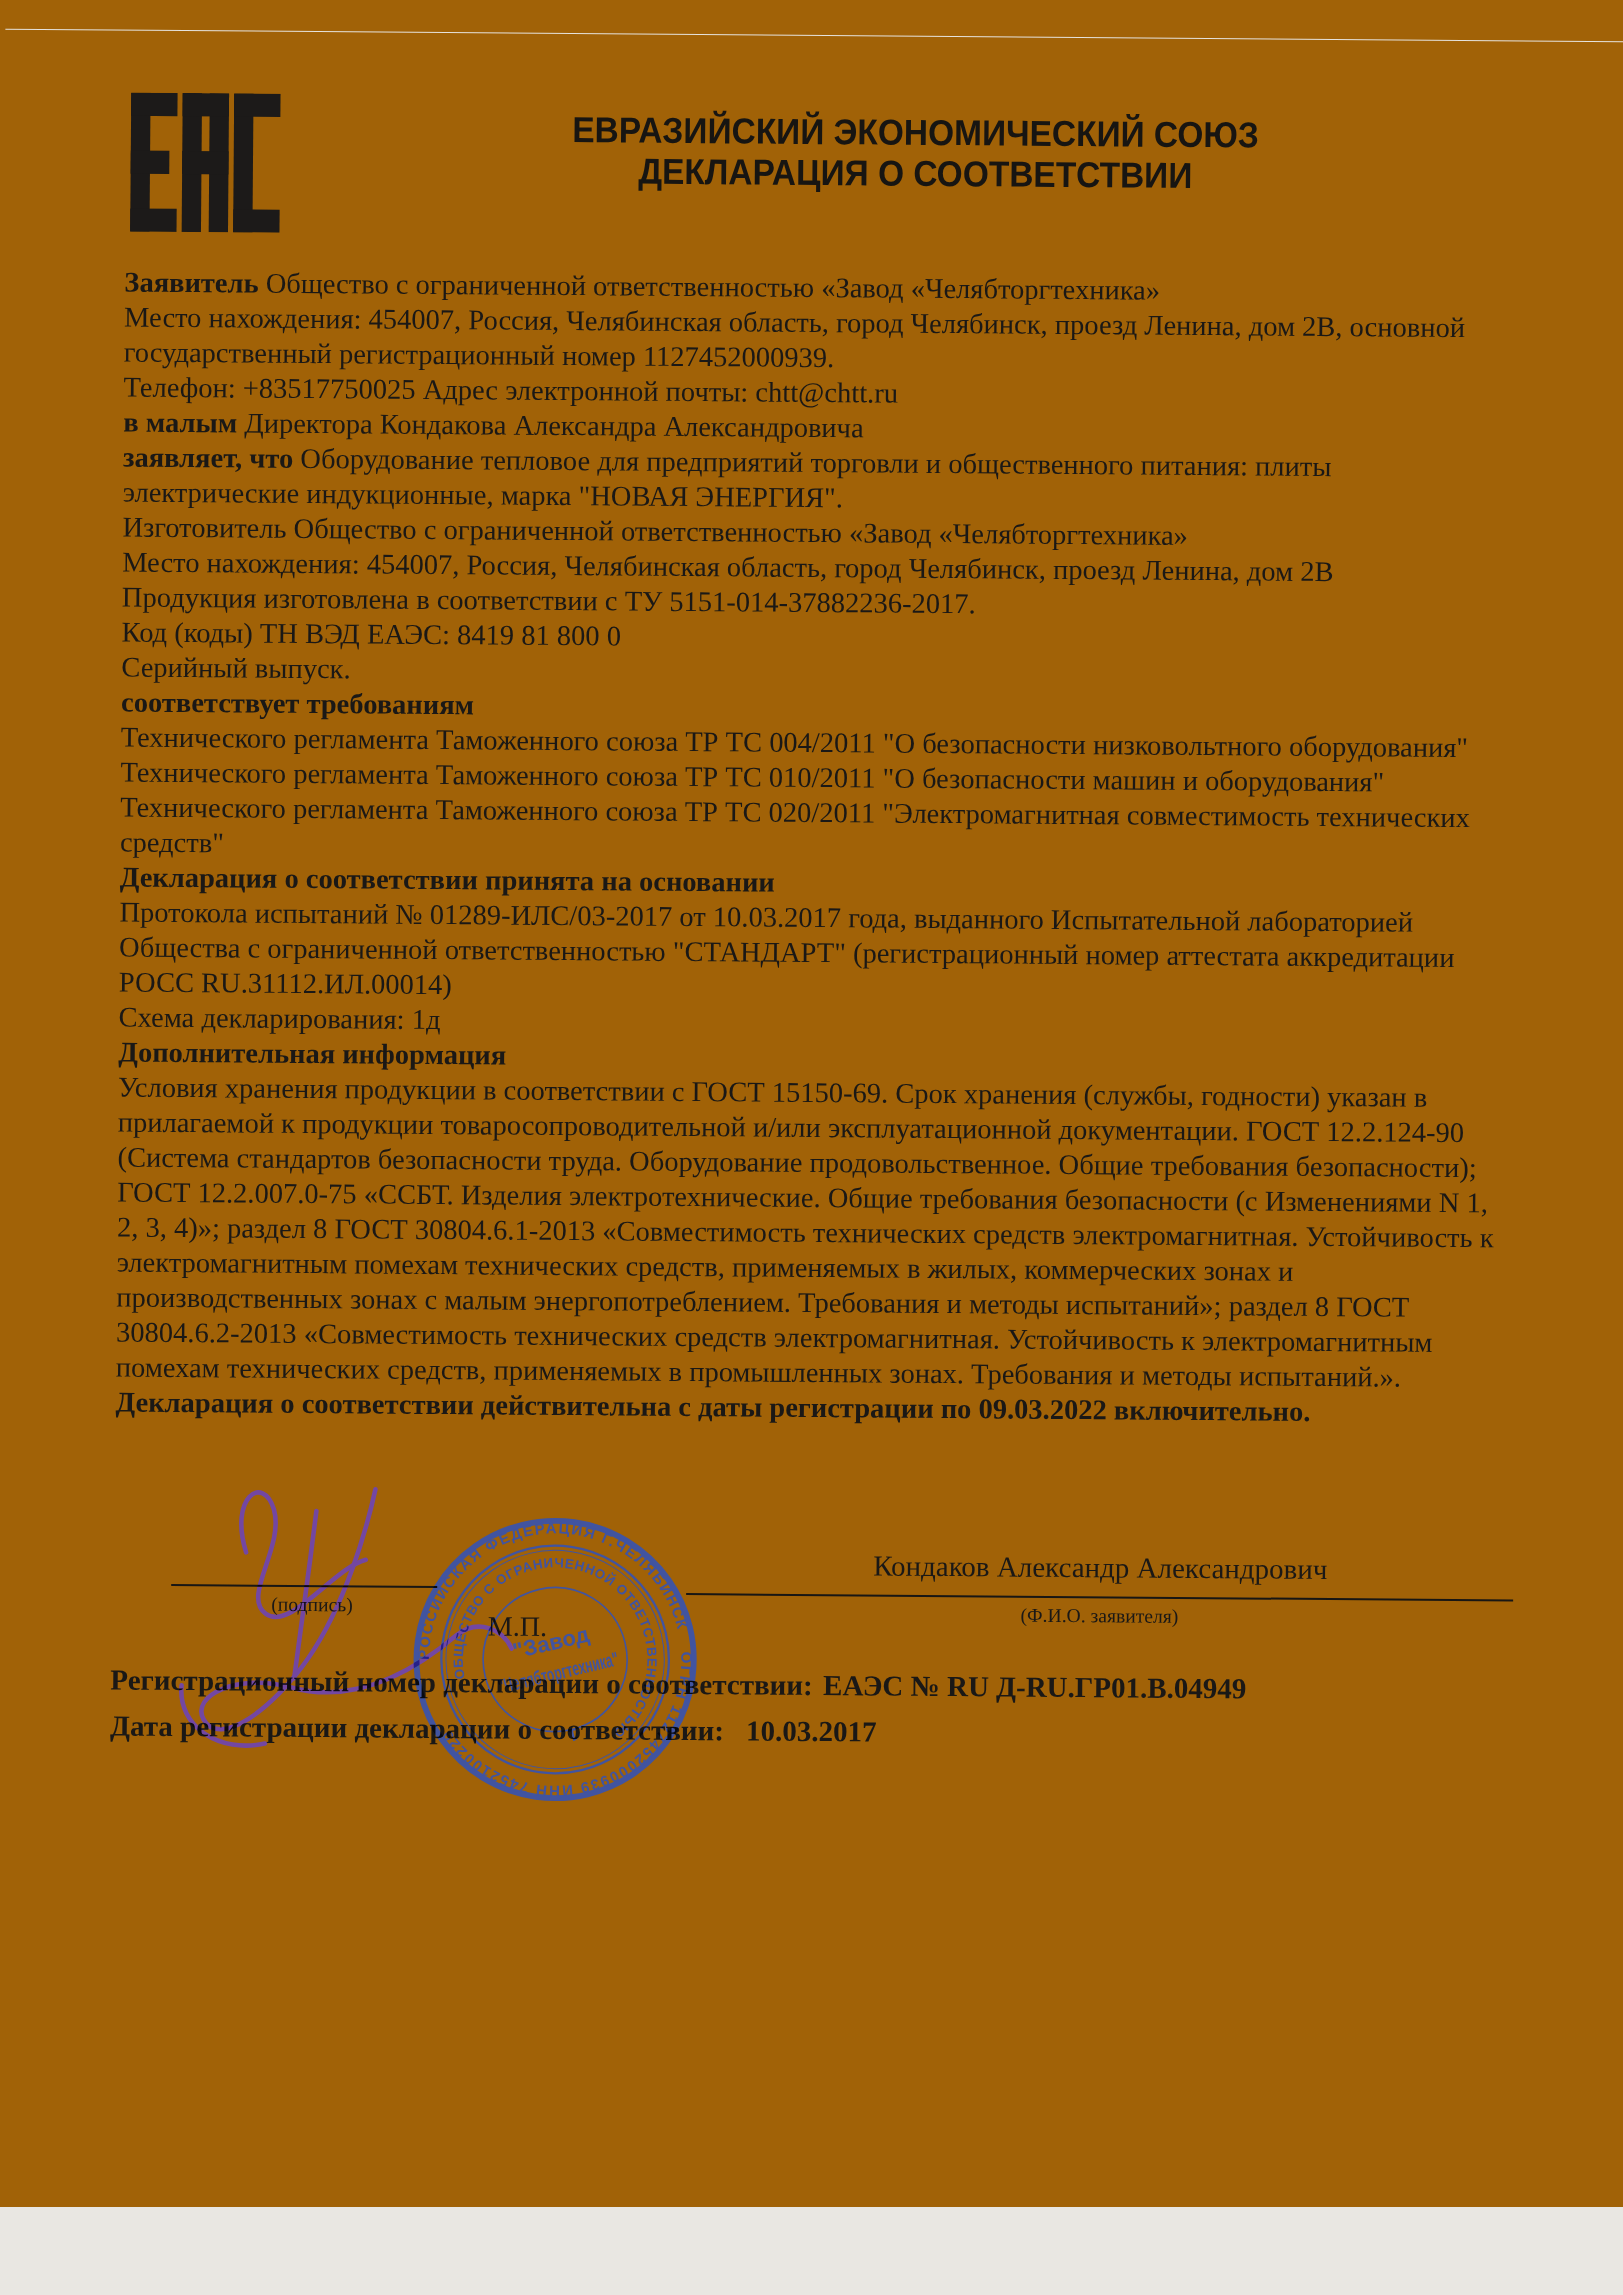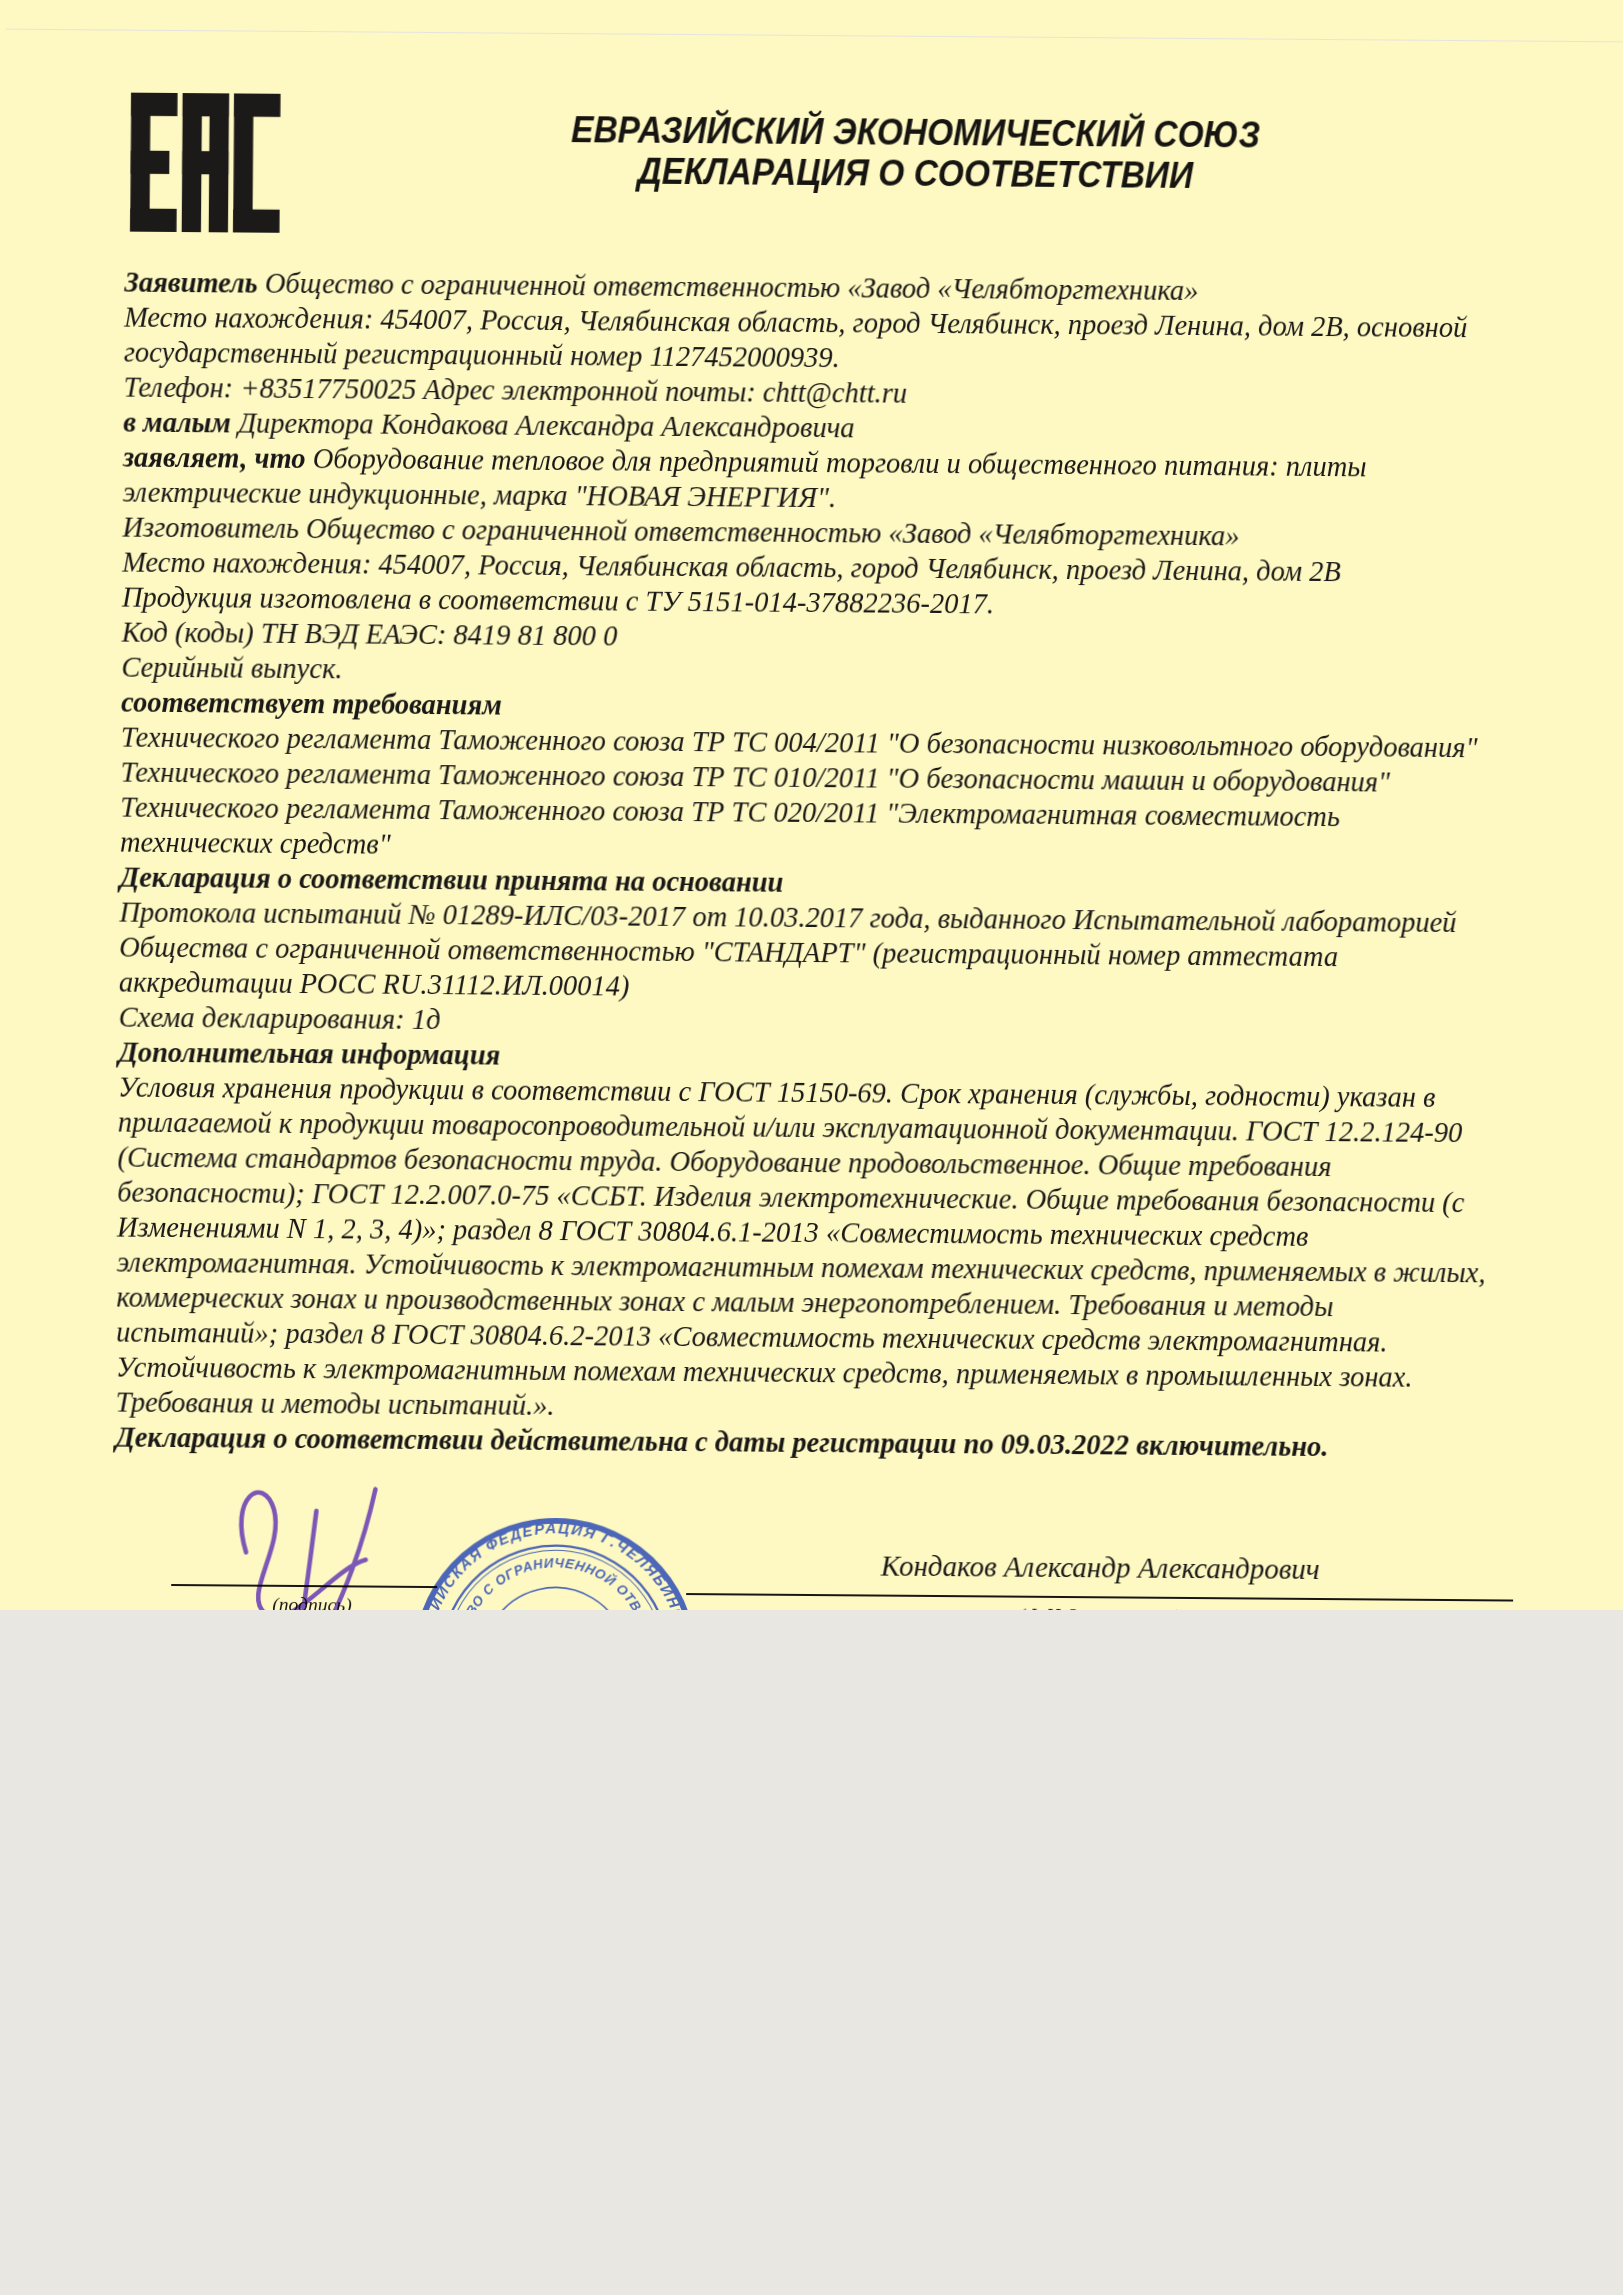--- a/index.html
+++ b/index.html
@@ -1,20 +1,19 @@
 <!DOCTYPE html>
 <html style="font-size:10.5px"><head>
 <meta charset="utf-8">
 <style>
   html,body { margin:0; padding:0; background:#e9e7e2; }
   .sheet {
-    position:relative; width:1623px; height:1610px; overflow:hidden;
-    background:#fef9c3; color:#1a1816;
+    position:relative; width:1623px; height:2207px; overflow:hidden;
+    background:#a16207; color:#1a1816;
     font-family:"Liberation Serif", serif;
-    font-style:italic;
   }
   .tilt { position:absolute; inset:0; transform:rotate(0.45deg); transform-origin:812px 720px; }
   .scan-top-line { position:absolute; top:35px; left:0; right:0; height:1.3px; background:#e6e3de; }
 
   
   .header { position:absolute; top:98px; left:124px; right:79px; display:flex; align-items:flex-start; }
   .eac-logo { width:154px; height:139px; flex:none; }
   .titles { flex:1; padding-top:13px; text-align:center;
             font-family:"Liberation Sans", sans-serif; font-weight:700;
             font-size:36px; line-height:41px; color:#171512; }

